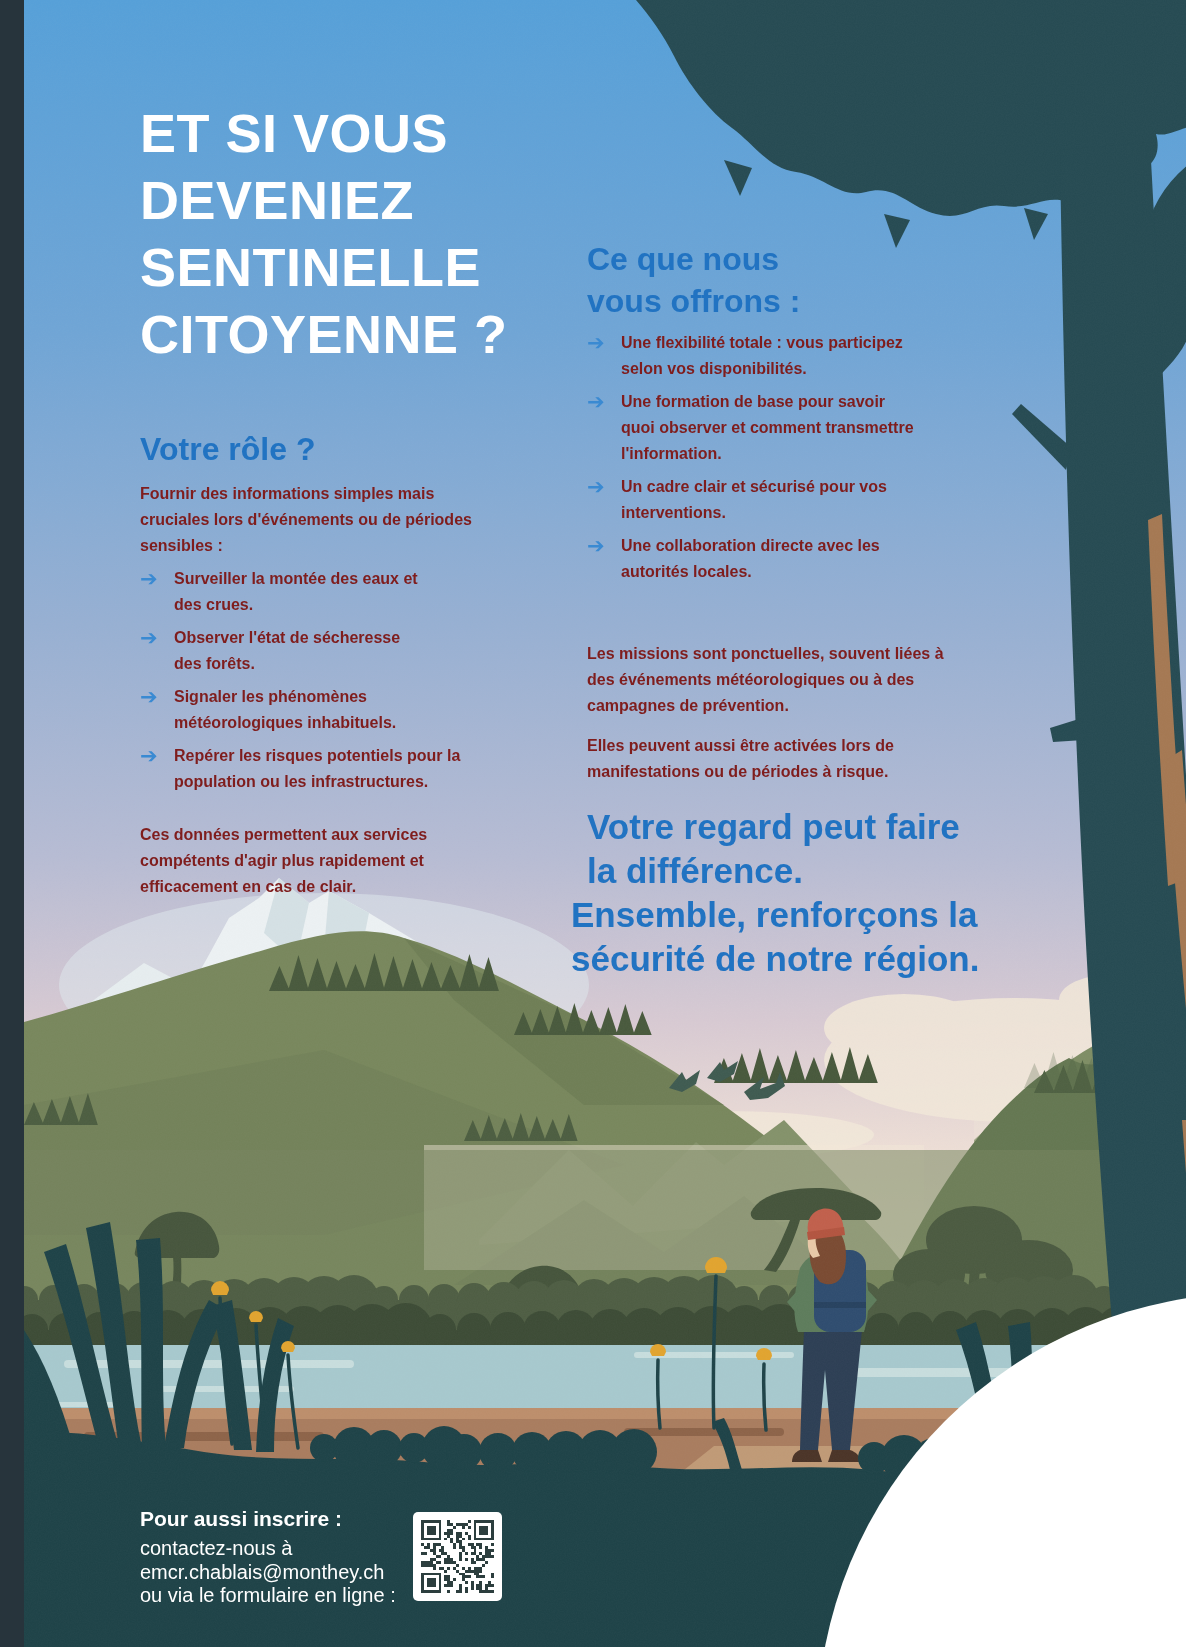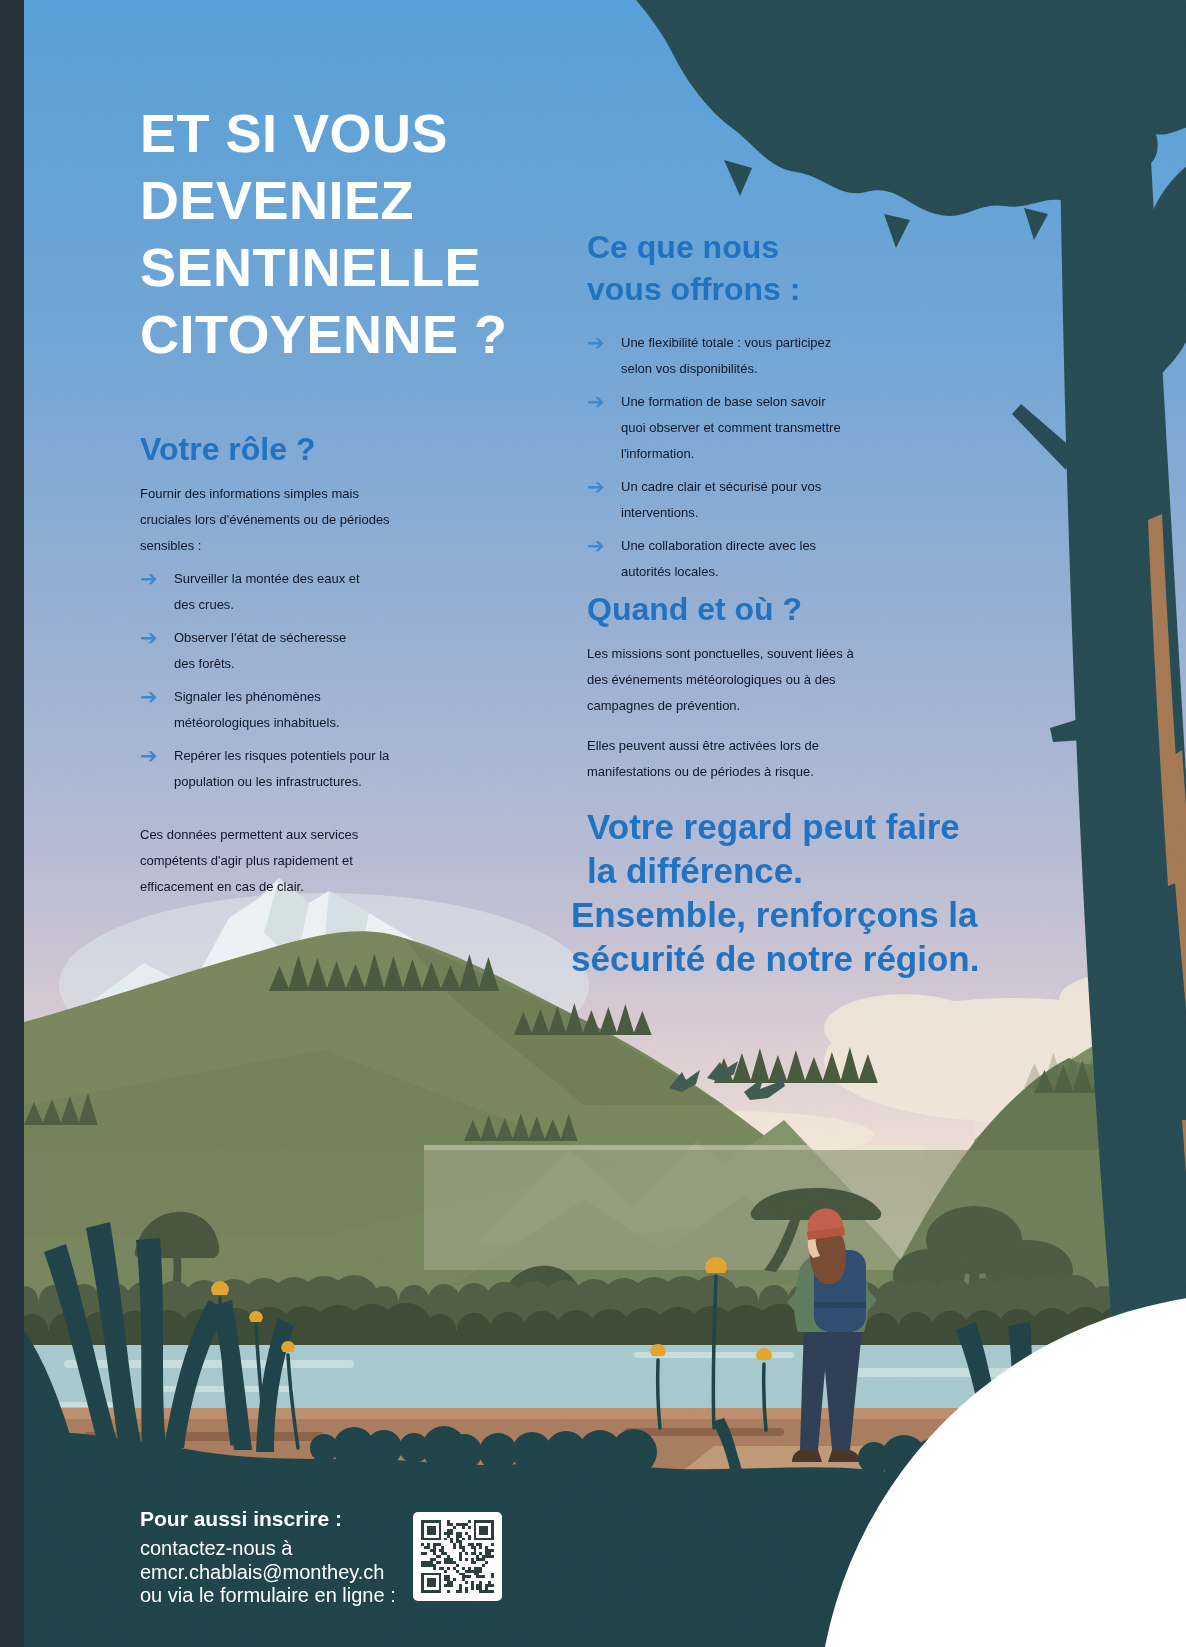--- a/index.html
+++ b/index.html
@@ -6,23 +6,23 @@
   .poster{position:relative;width:1186px;height:1647px;overflow:hidden;
     font-family:"Liberation Sans","DejaVu Sans",sans-serif;background:#57a1d9;margin-left:24px;}
   .poster *{box-sizing:border-box;}
   .scene{position:absolute;inset:0;z-index:0;display:block;}
   .overlay{position:absolute;z-index:2;margin:0;}
   .pre{white-space:pre-line;}
   .title{left:116px;top:100px;font-size:54px;line-height:67px;font-weight:bold;
     color:#ffffff;letter-spacing:.5px;}
   .h2{font-size:32px;line-height:42px;font-weight:bold;color:#2173c2;}
   .h-role{left:116px;top:428px;}
-  .h-offer{left:563px;top:226px;}
+  .h-offer{left:563px;top:238px;}
   .h-when{left:563px;top:588px;}
-  .body{font-size:13px;line-height:26px;color:#0f172a;}
+  .body{font-size:16px;line-height:26px;color:#7f1d1d;font-weight:bold;}
   .p-intro{left:116px;top:481px;width:440px;}
   .p-outro{left:116px;top:822px;width:440px;}
   .p-when1{left:563px;top:641px;width:440px;}
   .p-when2{left:563px;top:733px;width:440px;}
   ul.blist{list-style:none;padding:0;margin:0;}
   ul.blist li{display:flex;margin:0 0 7px 0;}
   .arrow{flex:0 0 34px;color:#3a8ad2;font-weight:bold;font-size:21px;line-height:26px;}
   .btext{flex:1;}
   .list-role{left:116px;top:566px;width:460px;}
   .list-offer{left:563px;top:330px;width:470px;}
@@ -390,37 +390,36 @@
   <h2 class="overlay h2 pre h-offer">Ce que nous
 vous offrons :</h2>
   <ul class="overlay blist list-offer">
     <li>
         <span class="arrow">➔</span>
         <span class="btext body pre">Une flexibilité totale : vous participez
 selon vos disponibilités.</span>
       </li>
     <li>
         <span class="arrow">➔</span>
-        <span class="btext body pre">Une formation de base selon savoir
+        <span class="btext body pre">Une formation de base pour savoir
 quoi observer et comment transmettre
 l'information.</span>
       </li>
     <li>
         <span class="arrow">➔</span>
         <span class="btext body pre">Un cadre clair et sécurisé pour vos
 interventions.</span>
       </li>
     <li>
         <span class="arrow">➔</span>
         <span class="btext body pre">Une collaboration directe avec les
 autorités locales.</span>
       </li>
   </ul>
 
-  <h2 class="overlay h2 h-when">Quand et où ?</h2>
   <p class="overlay body pre p-when2">Elles peuvent aussi être activées lors de
 manifestations ou de périodes à risque.</p>
   <p class="overlay body pre p-when1">Les missions sont ponctuelles, souvent liées à
 des événements météorologiques ou à des
 campagnes de prévention.</p>
 
   <p class="overlay cta pre cta1">Votre regard peut faire
 la différence.</p>
   <p class="overlay cta pre cta2">Ensemble, renforçons la
 sécurité de notre région.</p>

